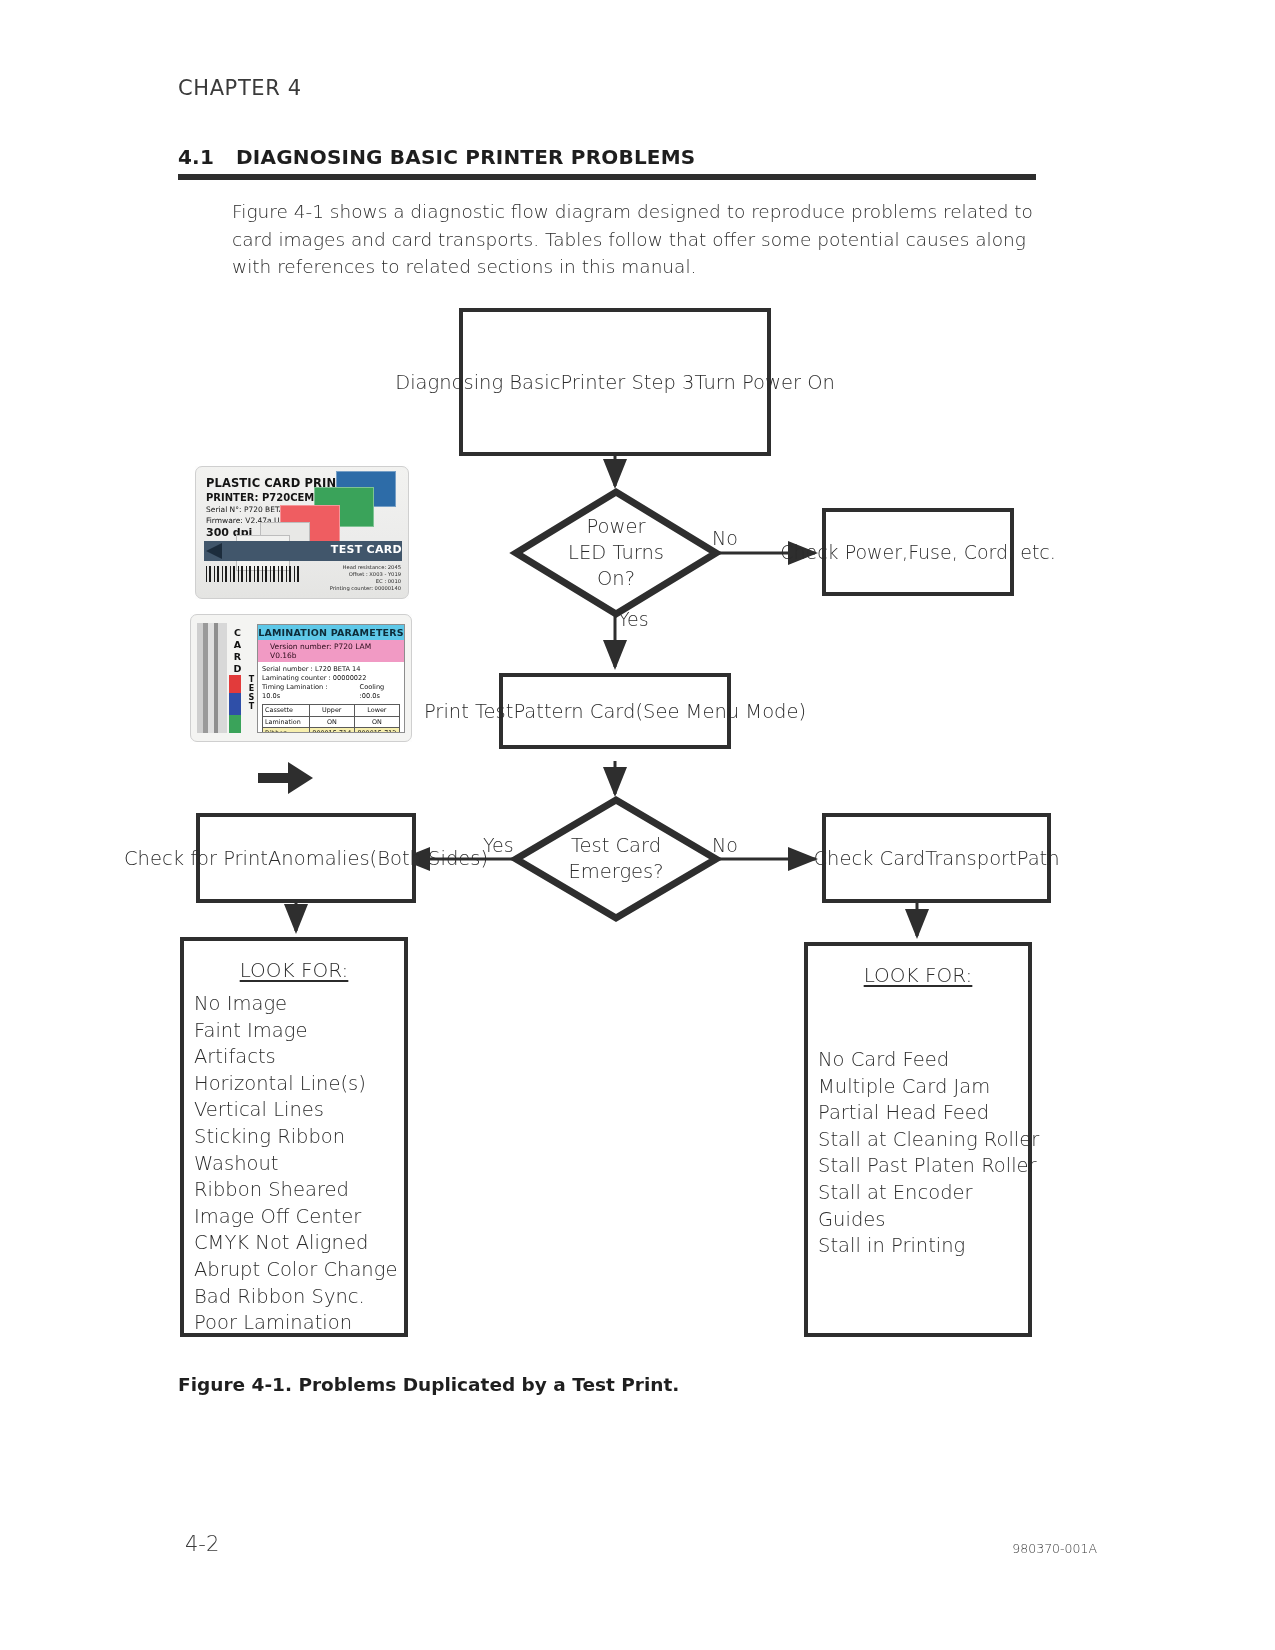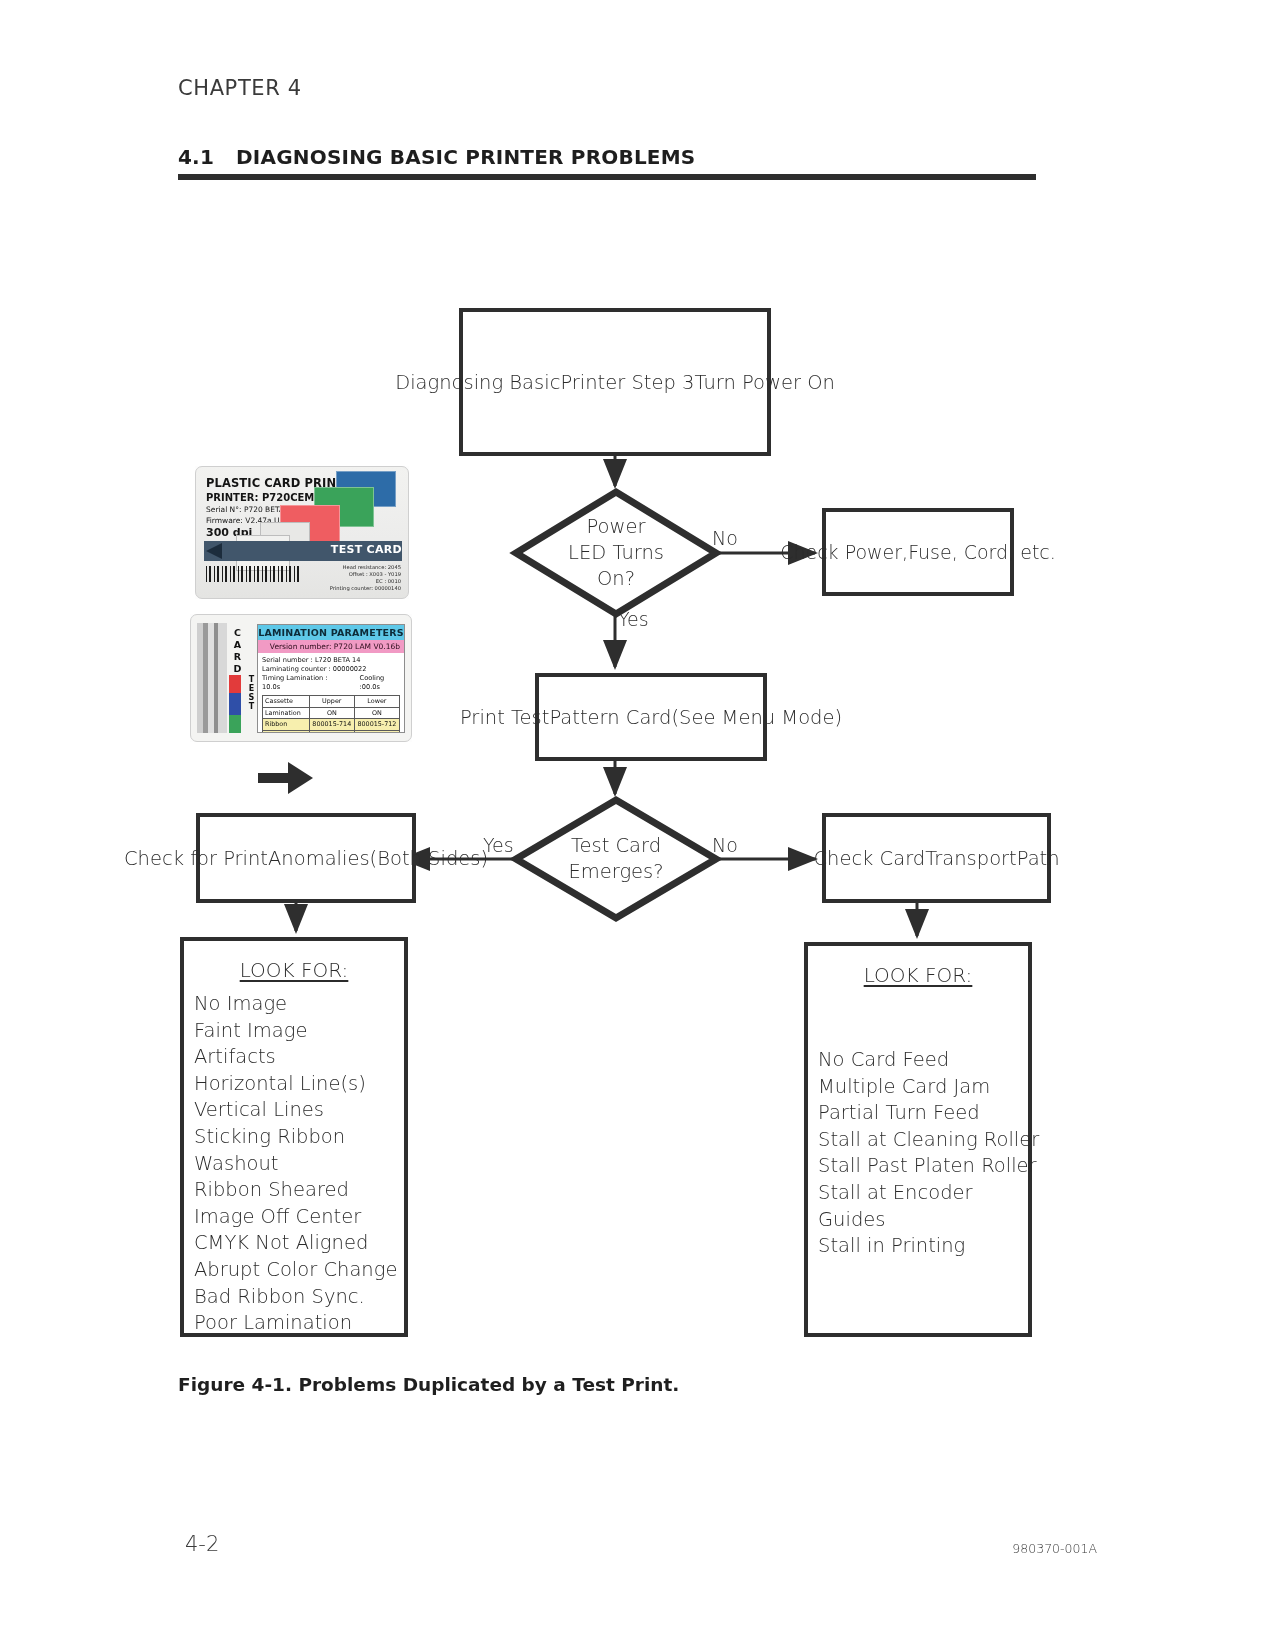--- a/index.html
+++ b/index.html
@@ -39,21 +39,21 @@
     font-family:"DejaVu Sans", sans-serif;font-weight:300;
     font-size:19.5px;line-height:27px;color:#2b2b2b;text-align:center;
   }
   .node div{white-space:nowrap;}
 
   
   #n-start{left:459px;top:308px;width:312px;height:148px;}
   
   #n-power{left:822px;top:508px;width:192px;height:88px;font-size:19px;}
   
-  #n-print{left:499px;top:673px;width:232px;height:88px;margin-left:36px;}
+  #n-print{left:499px;top:673px;width:232px;height:76px;}
   
   #n-anom{left:196px;top:813px;width:220px;height:90px;}
   
   #n-trans{left:822px;top:813px;width:229px;height:90px;}
 
   
   .lookbox{
     position:absolute;box-sizing:border-box;background:#fff;border:4px solid #2e2e2e;
     font-family:"DejaVu Sans", sans-serif;font-weight:300;color:#2b2b2b;
   }
@@ -121,21 +121,21 @@
     background:linear-gradient(90deg,#cfcfcf 0 6px,#9a9a9a 6px 11px,#e0e0e0 11px 17px,#8f8f8f 17px 21px,#d8d8d8 21px 30px);}
   .cb-cardword{position:absolute;left:38px;top:12px;width:16px;height:72px;
     font-size:9.5px;font-weight:bold;letter-spacing:1px;color:#111;
     writing-mode:vertical-rl;text-orientation:upright;line-height:15px;}
   .cb-colorbar{position:absolute;left:38px;top:60px;width:12px;bottom:8px;
     background:linear-gradient(180deg,#e23b3b 0 18px,#2f4fa8 18px 40px,#3aa35a 40px 60px);}
   .cb-test{position:absolute;left:52px;top:60px;width:13px;bottom:8px;
     font-size:8px;font-weight:bold;color:#111;writing-mode:vertical-rl;text-orientation:upright;}
   .panel{position:absolute;left:66px;top:9px;right:6px;bottom:8px;background:#fff;border:1px solid #8d8d8d;overflow:hidden;}
   .p-title{background:#5ec8e8;text-align:center;font-size:9.5px;font-weight:bold;color:#0d2b38;padding:2px 0;letter-spacing:.2px;}
-  .p-ver{background:#f19ac4;text-align:right;font-size:7.5px;color:#2a0b1a;padding:2px 4px;}
+  .p-ver{background:#f19ac4;text-align:left;font-size:7.5px;color:#2a0b1a;padding:2px 12px;}
   .p-lines{padding:3px 4px 2px 4px;font-size:6.6px;line-height:9px;color:#111;}
   .p-lines .tl{display:flex;gap:24px;}
   table.lam{width:calc(100% - 8px);margin:1px 4px 0 4px;border-collapse:collapse;font-size:6.4px;}
   table.lam td{border:1px solid #5a5a5a;padding:1px 2px;line-height:8.5px;color:#111;}
   table.lam td.c{text-align:center;}
   table.lam tr.hdr td{background:#fff;text-align:center;}
   table.lam tr.hdr td:first-child{text-align:left;}
   table.lam tr.y td{background:#f7efae;}
 
   .big-arrow{position:absolute;left:258px;top:760px;width:56px;height:36px;}
@@ -154,20 +154,21 @@
 <div class="page">
 
   <div class="chapter-label">CHAPTER 4</div>
 
   <div class="sec-head">
     <span>4.1</span>
     <span>DIAGNOSING BASIC PRINTER PROBLEMS</span>
   </div>
   <div class="sec-rule"></div>
 
+  <div class="intro">Figure 4-1 shows a diagnostic flow diagram designed to reproduce problems related to card images and card transports. Tables follow that offer some potential causes along with references to related sections in this manual.</div>
 
   <svg class="flow" viewBox="0 0 1275 1650">
     <defs>
       <marker id="ah" markerWidth="10" markerHeight="8" refX="9" refY="4" orient="auto">
         <path d="M0,0 L10,4 L0,8 z" fill="#2e2e2e"></path>
       </marker>
     </defs>
 
     <line x1="615" y1="456" x2="615" y2="486" stroke="#2e2e2e" stroke-width="3" marker-end="url(#ah)"></line>
 
@@ -256,21 +257,21 @@
         <li>Bad Ribbon Sync.</li>
         <li>Poor Lamination</li>
       </ul>
   </div>
 
   <div class="lookbox" id="lb-right">
     <div class="lf-title">LOOK FOR:</div>
     <ul id="list-transport-issues">
         <li>No Card Feed</li>
         <li>Multiple Card Jam</li>
-        <li>Partial Turn Feed</li>
+        <li>Partial Head Feed</li>
         <li>Stall at Cleaning Roller</li>
         <li>Stall Past Platen Roller</li>
         <li>Stall at Encoder</li>
         <li>Guides</li>
         <li>Stall in Printing</li>
       </ul>
   </div>
 
   <svg class="big-arrow" viewBox="0 0 56 36">
     <path d="M0,13 L30,13 L30,2 L55,18 L30,34 L30,23 L0,23 Z" fill="#2e2e2e"></path>

